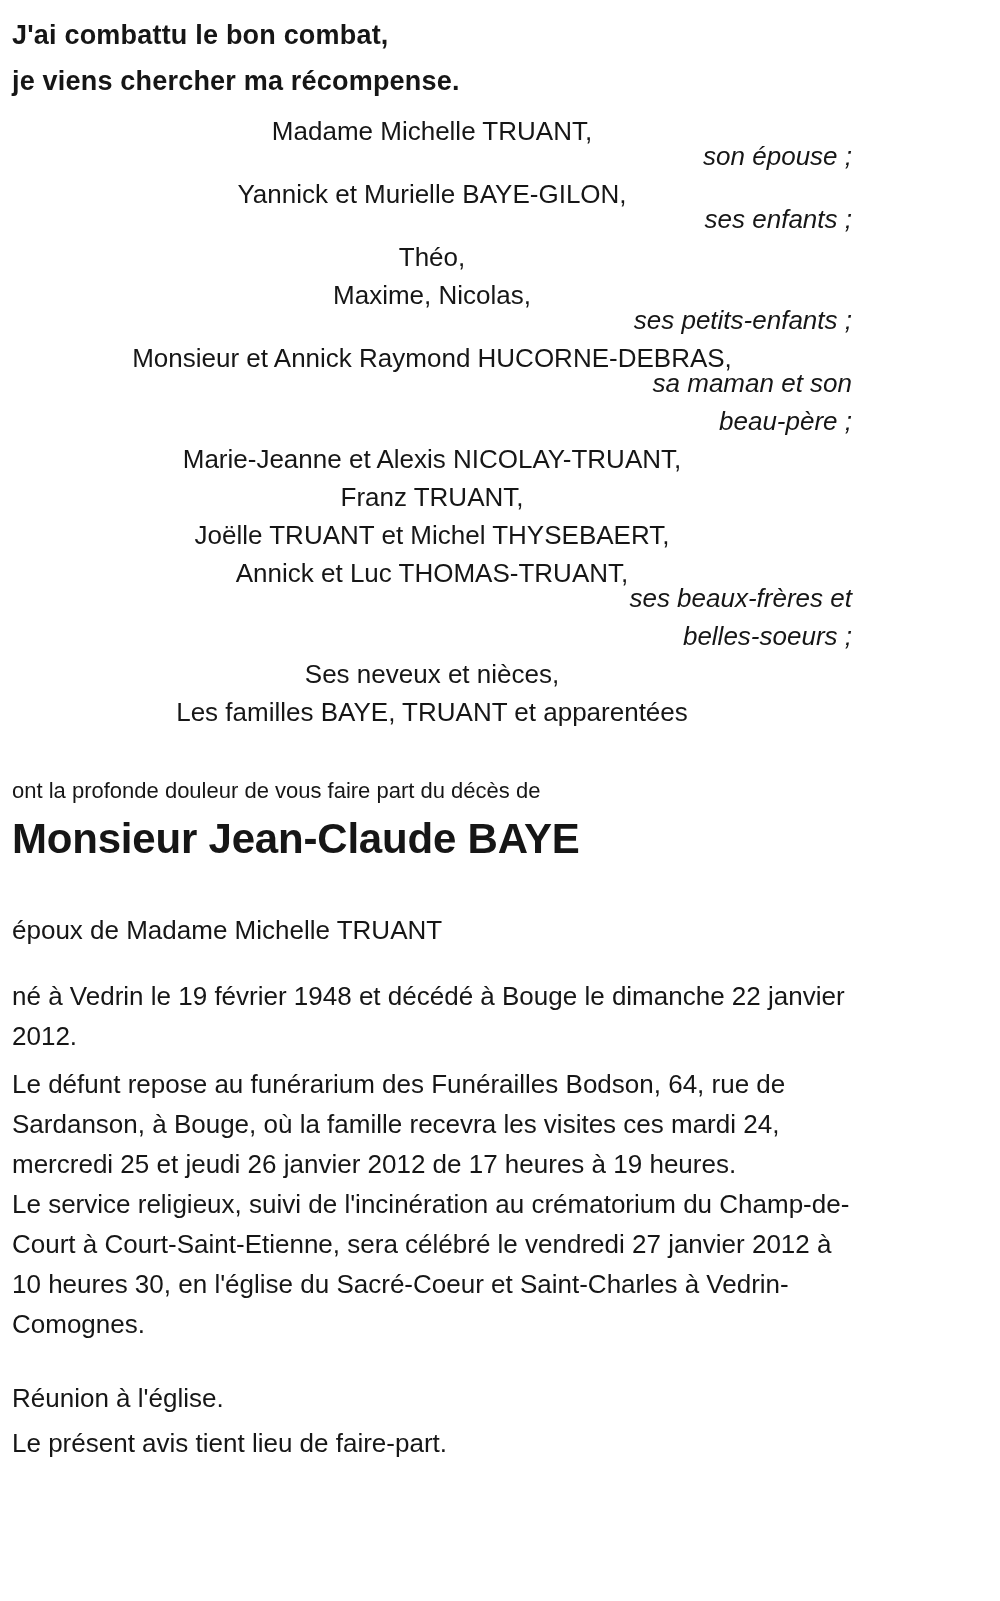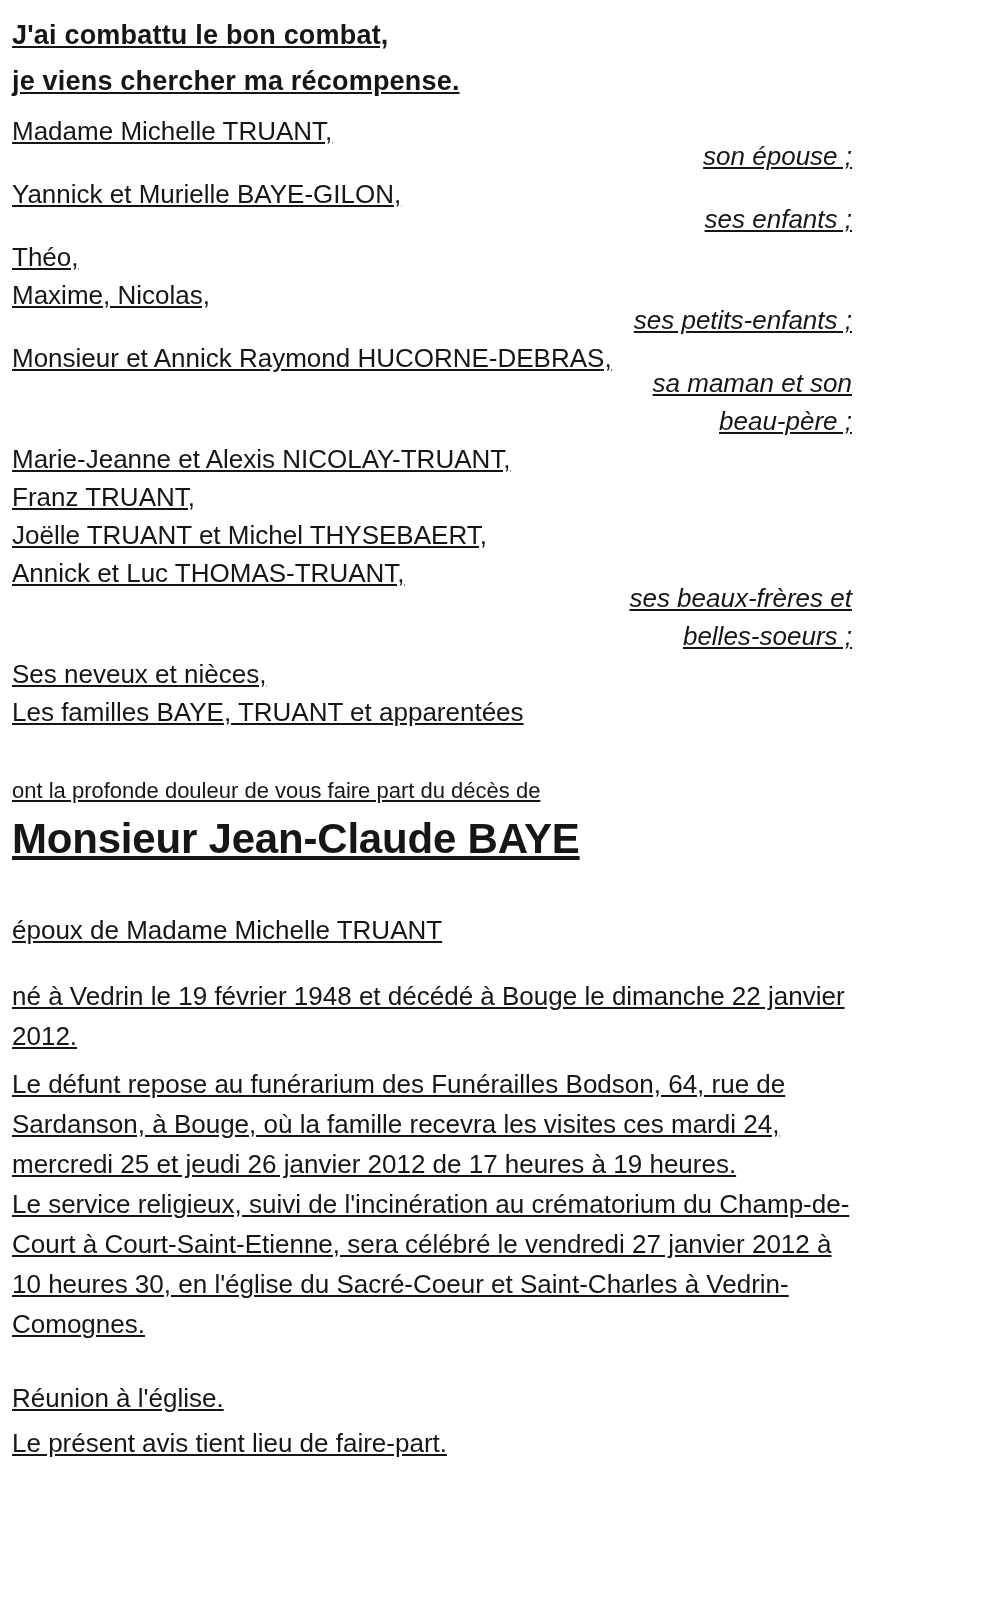--- a/index.html
+++ b/index.html
@@ -8,40 +8,39 @@
     width: 1000px;
     height: 1601px;
     font-family: "Liberation Sans", sans-serif;
     color: #161616;
     overflow: hidden;
   }
   .page {
     width: 884px;
     height: 1601px;
     padding: 12px 32px 30px 12px;
-    text-decoration: underline;
   }
   
   .quote-line {
     font-weight: 700;
     font-size: 27px;
     line-height: 46px;
     letter-spacing: 0.2px;
   }
   .attribution {
     margin-top: 30px;
     font-size: 26px;
     line-height: 38px;
   }
   
   .family { margin-top: 8px; }
   .fam-line {
     font-size: 26px;
     line-height: 38px;
-    text-align: left;
+    text-align: center;
   }
   .fam-label {
     font-size: 26px;
     line-height: 38px;
     text-align: right;
     font-style: italic;
     margin-top: -13px;
   }
   .fam-label + .fam-label { margin-top: 0; }
   

